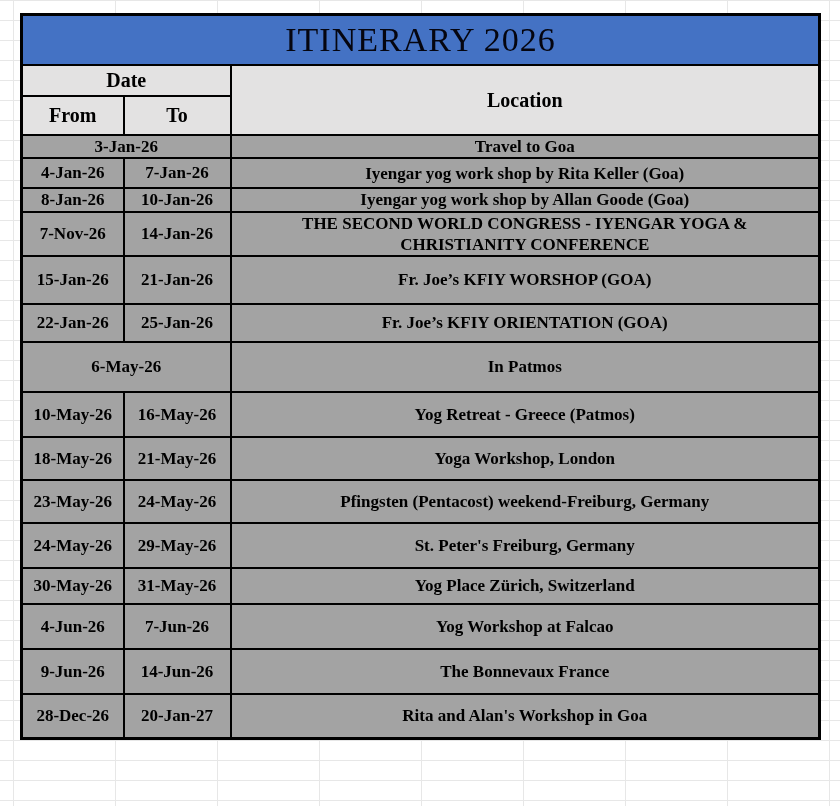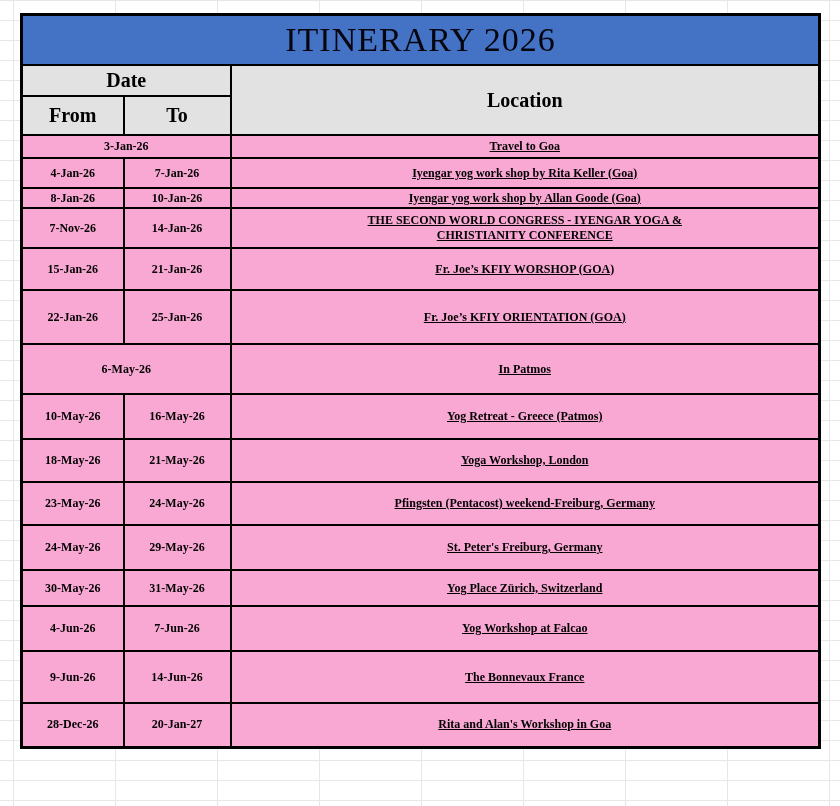--- a/index.html
+++ b/index.html
@@ -22,21 +22,21 @@
       linear-gradient(to right, var(--grid-line) 1px, transparent 1px),
       linear-gradient(to bottom, var(--grid-line) 1px, transparent 1px);
     background-size:102px 20px;
     background-position:13px 0;
   }
   table.itinerary{
     position:absolute;left:20px;top:13px;
     width:801px;
     border-collapse:collapse;
     table-layout:fixed;
-    background:#f9a8d4;
+    background:#a3a3a3;
     border:3px solid var(--border);
   }
   .itinerary td, .itinerary th{
     border:2px solid var(--border);
     text-align:center;
     vertical-align:middle;
     padding:0 4px;
     overflow:hidden;
   }
   .title-cell{
@@ -48,39 +48,39 @@
     color:#05050f;
   }
   .hdr{
     background:var(--header-bg);
     font-size:20px;
     font-weight:bold;
   }
   tr.hdr-date-row{height:31px;}
   tr.hdr-fromto-row{height:39px;}
   tbody td{
-    font-size:12px;
+    font-size:17px;
     font-weight:bold;
   }
-  .loc-cell{white-space:pre-line;line-height:1.25;text-decoration:underline;}
+  .loc-cell{white-space:pre-line;line-height:1.25;}
   
   tbody tr:nth-child(1){height:23px;}
   tbody tr:nth-child(2){height:30px;}
   tbody tr:nth-child(3){height:20px;}
   tbody tr:nth-child(4){height:40px;}
-  tbody tr:nth-child(5){height:42px;}
-  tbody tr:nth-child(6){height:54px;}
+  tbody tr:nth-child(5){height:48px;}
+  tbody tr:nth-child(6){height:38px;}
   tbody tr:nth-child(7){height:50px;}
   tbody tr:nth-child(8){height:45px;}
   tbody tr:nth-child(9){height:43px;}
   tbody tr:nth-child(10){height:43px;}
   tbody tr:nth-child(11){height:45px;}
   tbody tr:nth-child(12){height:36px;}
   tbody tr:nth-child(13){height:45px;}
-  tbody tr:nth-child(14){height:52px;}
+  tbody tr:nth-child(14){height:45px;}
   tbody tr:nth-child(15){height:44px;}
 </style>
 </head>
 <body>
 
 <div class="sheet"></div>
 
 <table class="itinerary">
   <colgroup>
     <col style="width:102px">

